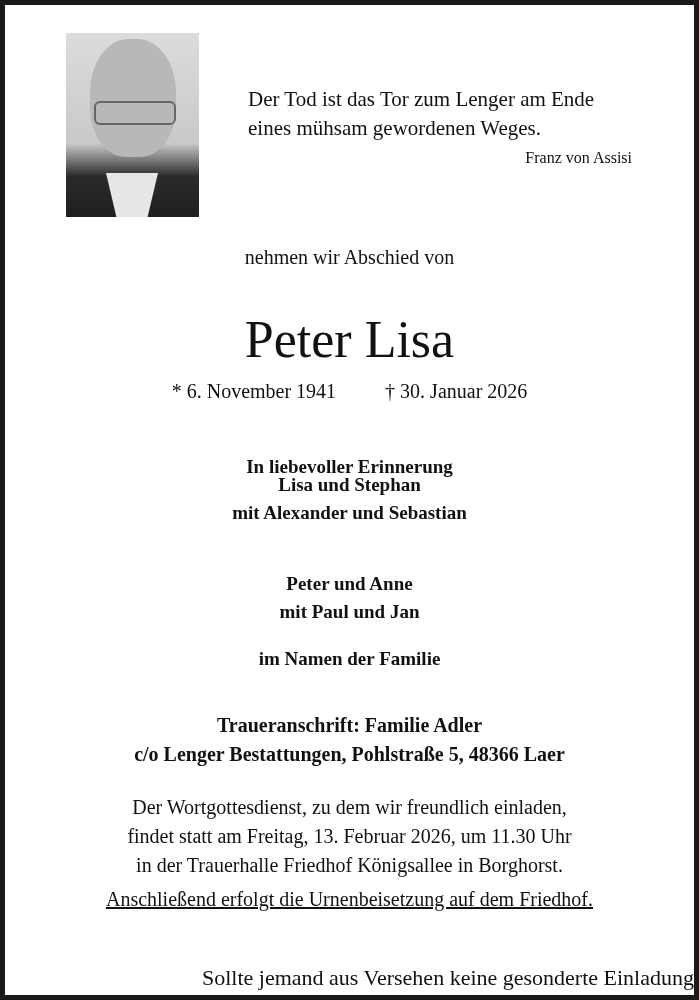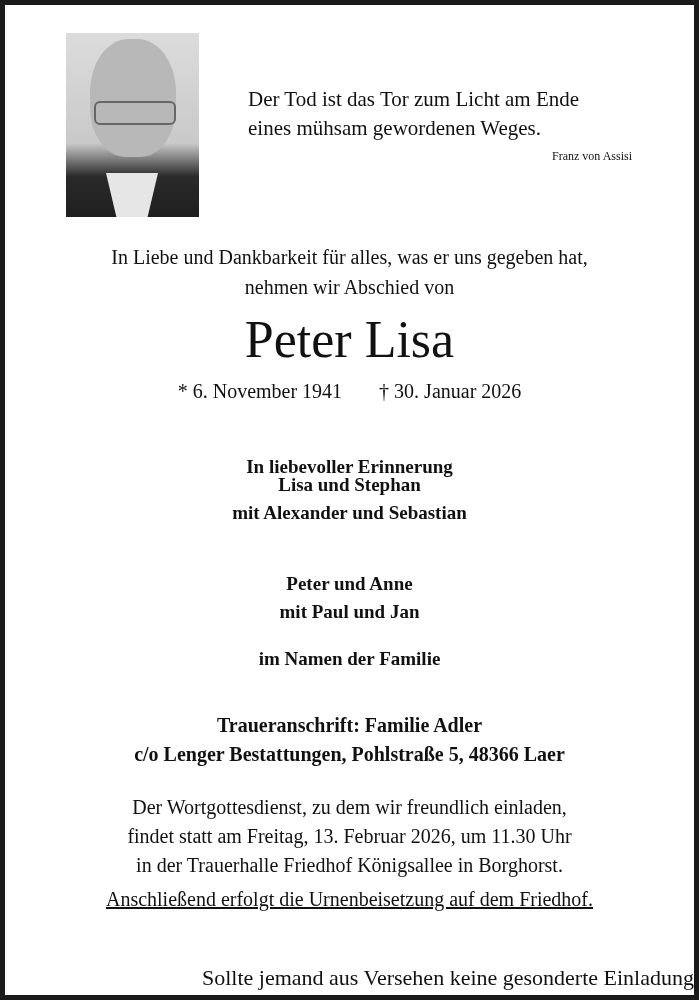--- a/index.html
+++ b/index.html
@@ -9,49 +9,48 @@
            border:5px solid #1a1a1a; background:#fff; }
   .photo { position:absolute; left:61px; top:28px; width:133px; height:184px;
            background:linear-gradient(180deg,#dcdcdc 0%,#c9c9c9 60%,#2a2a2a 78%,#1f1f1f 100%); overflow:hidden; }
   .photo .head { position:absolute; left:24px; top:6px; width:86px; height:118px;
                  border-radius:45% 45% 42% 42%; background:#b8b8b8; }
   .photo .glasses { position:absolute; left:28px; top:68px; width:78px; height:20px;
                     border:2px solid #666; border-radius:6px; }
   .photo .collar { position:absolute; left:40px; top:140px; width:52px; height:44px; background:#e6e6e6;
                    clip-path:polygon(0 0,100% 0,80% 100%,20% 100%); }
   .quote { position:absolute; left:243px; top:80px; font-size:21px; line-height:29px; }
-  .author { position:absolute; right:62px; top:144px; font-size:12px; }
+  .author { position:absolute; right:62px; top:144px; font-size:16px; }
   .center { position:absolute; left:0; width:689px; text-align:center; }
   .intro { top:237px; font-size:20px; line-height:30px; }
   .name { top:305px; font-size:52px; }
   .dates { top:375px; font-size:20px; }
-  .dates span { margin:0 16px;font-family:Liberation Serif, serif; }
+  .dates span { margin:0 22px;font-family:Liberation Serif, serif; }
   .bold { font-weight:bold; font-size:19px; line-height:28px; }
   .addr { top:706px; font-size:20px; line-height:29px;font-weight:bold; }
   .svc { top:788px; font-size:20px; line-height:29px; }
   .svc2 { top:883px; font-size:20px;text-decoration:underline; }
   .note { top:960px; font-size:22px; line-height:25px;text-align:right; }
 </style>
 </head>
 <body>
 
 <div class="frame">
   <div class="photo">
     <div class="head"></div>
     <div class="glasses"></div>
     <div class="collar"></div>
   </div>
   <div class="quote">
-    <div>Der Tod ist das Tor zum Licht am Ende</div>
+    <div>Der Tod ist das Tor zum Lenger am Ende</div>
     <div>eines mühsam gewordenen Weges.</div>
   </div>
   <div class="author">Franz von Assisi</div>
 
   <div class="center intro">
-    <div>In Liebe und Dankbarkeit für alles, was er uns gegeben hat,</div>
     <div>nehmen wir Abschied von</div>
   </div>
   <div class="center name">Peter Lisa</div>
   <div class="center dates">
     <span>* 6. November 1941</span>
     <span>† 30. Januar 2026</span>
   </div>
 
   <div class="center bold" style="top:448px">In liebevoller Erinnerung</div>
   <div class="center bold" style="top:466px">

